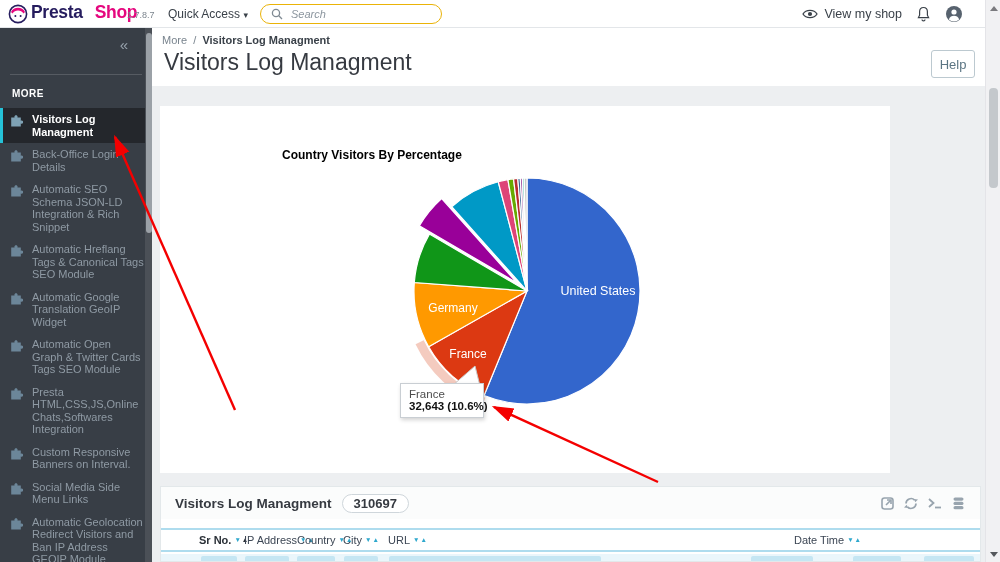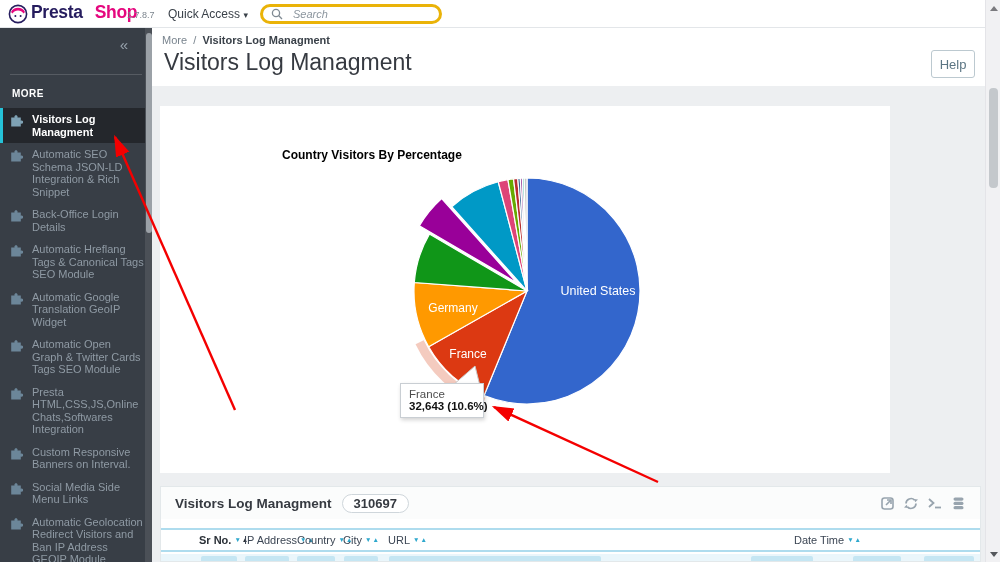--- a/index.html
+++ b/index.html
@@ -9,21 +9,21 @@
 
   
   .topbar { position:absolute; left:0; top:0; width:985px; height:28px; background:#ffffff; border-bottom:1px solid #e3e6e9; z-index:20; }
   .logo-icon { position:absolute; left:8px; top:4px; width:20px; height:20px; }
   .logo-text { position:absolute; left:31px; top:2px; font-size:17.5px; font-weight:bold; letter-spacing:-0.3px; }
   .logo-presta { color:#261c5e; } .logo-shop { color:#e5077e;padding-left:12px; }
   .version { position:absolute; left:127px; top:10px; font-size:9px; color:#7b848d; }
   .quick-access { position:absolute; left:168px; top:7px; font-size:12px; color:#3a4149; cursor:pointer; }
   .quick-access .caret { font-size:9px; color:#3a4149; }
   .searchbox { position:absolute; left:260px; top:4px; width:182px; height:20px; }
-  .searchbox input { width:182px; height:20px; border:3px solid #eab308; border-radius:11px; padding:0 8px 0 30px; font-size:11px; font-family:"Liberation Sans",sans-serif; color:#3a4149; outline:none; }
+  .searchbox input { width:182px; height:20px; border:1px solid #eab308; border-radius:11px; padding:0 8px 0 30px; font-size:11px; font-family:"Liberation Sans",sans-serif; color:#3a4149; outline:none; }
   .searchbox input::placeholder { color:#8b959e; font-style:italic; }
   .search-glass { position:absolute; left:11px; top:4px; }
   .topbar-right { position:absolute; right:22px; top:0; height:28px; display:flex; align-items:center; gap:14px; }
   .view-shop { display:flex; align-items:center; gap:6px; font-size:12.5px; color:#3a4149; cursor:pointer; }
 
   
   .sidebar { position:absolute; left:0; top:28px; width:152px; height:534px; background:#383e46; z-index:15; overflow:hidden; }
   .collapse-row { height:46px; position:relative; }
   .collapse-btn { position:absolute; right:24px; top:8px; font-size:15px; color:#98a3ad; cursor:pointer; }
   .side-divider { border-top:1px solid #565b62; margin:0 10px; }
@@ -97,20 +97,38 @@
     <div class="logo-text"><span class="logo-presta">Presta</span><span class="logo-shop">Shop</span></div>
     <div class="version">1.7.8.7</div>
     <div class="quick-access"><span>Quick Access</span> <span class="caret">▾</span></div>
     <div class="searchbox">
       <input type="text" placeholder="Search" style="">
       <svg class="search-glass" width="12" height="12" viewBox="0 0 12 12">
           <circle cx="5" cy="5" r="3.6" fill="none" stroke="#7f8a93" stroke-width="1.3"></circle>
           <line x1="7.8" y1="7.8" x2="11" y2="11" stroke="#7f8a93" stroke-width="1.3"></line>
         </svg>
     </div>
+    <div class="topbar-right">
+      <div class="view-shop">
+        <svg width="16" height="12" viewBox="0 0 16 12">
+            <path d="M1 6 C4 1.2 12 1.2 15 6 C12 10.8 4 10.8 1 6 Z" fill="none" stroke="#3a4149" stroke-width="1.3"></path>
+            <circle cx="8" cy="6" r="2.1" fill="#3a4149"></circle>
+          </svg>
+        <span>View my shop</span>
+      </div>
+      <svg width="15" height="16" viewBox="0 0 15 16">
+          <path d="M7.5 1.5 C5 1.5 3.6 3.4 3.6 5.8 V9.2 L2.4 11.6 H12.6 L11.4 9.2 V5.8 C11.4 3.4 10 1.5 7.5 1.5 Z" fill="none" stroke="#3a4149" stroke-width="1.2"></path>
+          <path d="M6 13.4 a1.5 1.5 0 0 0 3 0" fill="none" stroke="#3a4149" stroke-width="1.2"></path>
+        </svg>
+      <svg width="18" height="18" viewBox="0 0 18 18">
+          <circle cx="9" cy="9" r="8" fill="#57626e"></circle>
+          <circle cx="9" cy="7" r="2.6" fill="#ffffff"></circle>
+          <path d="M3.8 14.6 C4.6 11.8 7 10.8 9 10.8 C11 10.8 13.4 11.8 14.2 14.6 A8 8 0 0 1 3.8 14.6 Z" fill="#ffffff"></path>
+        </svg>
+    </div>
   </div>
 
   <div class="sidebar">
     <div class="collapse-row">
       <span class="collapse-btn">«</span>
     </div>
     <div class="side-divider"></div>
     <div class="more-label">MORE</div>
 
     <div class="menu-item active">
@@ -121,29 +139,29 @@
           </svg>
         </span>
       <span class="lbl">Visitors Log Managment</span>
     </div>
     <div class="menu-item">
       <span class="ic">
           <svg width="13" height="13" viewBox="0 0 13 13">
             <path class="puzzle" d="M6 1.2c.9 0 1.6.7 1.6 1.6 0 .3-.1.6-.2.8h3.4v3.1c.2-.1.5-.2.8-.2.9 0 1.6.7 1.6 1.6s-.7 1.6-1.6 1.6c-.3 0-.6-.1-.8-.2v3.1H1.2V3.6h3.4c-.1-.2-.2-.5-.2-.8 0-.9.7-1.6 1.6-1.6z"></path>
           </svg>
         </span>
+      <span class="lbl">Back-Office Login Details</span>
+    </div>
+    <div class="menu-item">
+      <span class="ic">
+          <svg width="13" height="13" viewBox="0 0 13 13">
+            <path class="puzzle" d="M6 1.2c.9 0 1.6.7 1.6 1.6 0 .3-.1.6-.2.8h3.4v3.1c.2-.1.5-.2.8-.2.9 0 1.6.7 1.6 1.6s-.7 1.6-1.6 1.6c-.3 0-.6-.1-.8-.2v3.1H1.2V3.6h3.4c-.1-.2-.2-.5-.2-.8 0-.9.7-1.6 1.6-1.6z"></path>
+          </svg>
+        </span>
       <span class="lbl">Automatic SEO Schema JSON-LD Integration &amp; Rich Snippet</span>
-    </div>
-    <div class="menu-item">
-      <span class="ic">
-          <svg width="13" height="13" viewBox="0 0 13 13">
-            <path class="puzzle" d="M6 1.2c.9 0 1.6.7 1.6 1.6 0 .3-.1.6-.2.8h3.4v3.1c.2-.1.5-.2.8-.2.9 0 1.6.7 1.6 1.6s-.7 1.6-1.6 1.6c-.3 0-.6-.1-.8-.2v3.1H1.2V3.6h3.4c-.1-.2-.2-.5-.2-.8 0-.9.7-1.6 1.6-1.6z"></path>
-          </svg>
-        </span>
-      <span class="lbl">Back-Office Login Details</span>
     </div>
     <div class="menu-item">
       <span class="ic">
           <svg width="13" height="13" viewBox="0 0 13 13">
             <path class="puzzle" d="M6 1.2c.9 0 1.6.7 1.6 1.6 0 .3-.1.6-.2.8h3.4v3.1c.2-.1.5-.2.8-.2.9 0 1.6.7 1.6 1.6s-.7 1.6-1.6 1.6c-.3 0-.6-.1-.8-.2v3.1H1.2V3.6h3.4c-.1-.2-.2-.5-.2-.8 0-.9.7-1.6 1.6-1.6z"></path>
           </svg>
         </span>
       <span class="lbl">Automatic Hreflang Tags &amp; Canonical Tags SEO Module</span>
     </div>
     <div class="menu-item">

